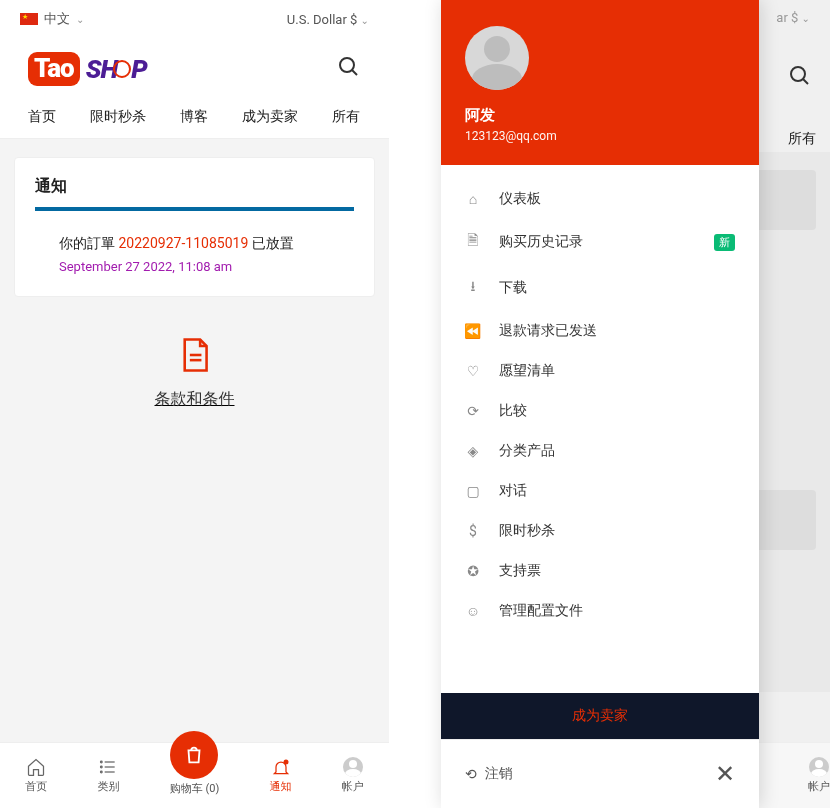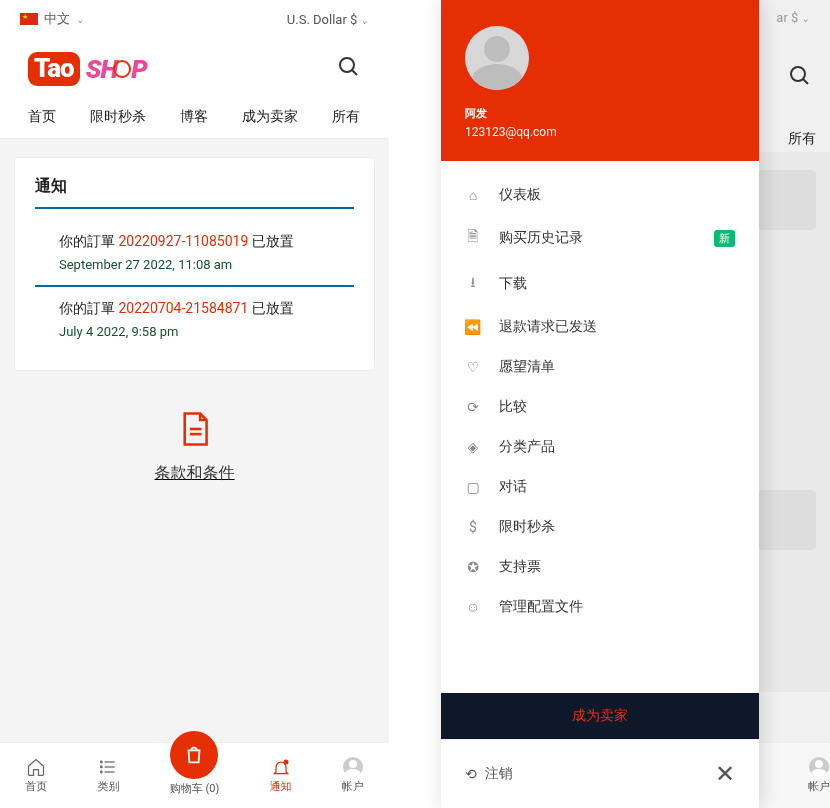--- a/index.html
+++ b/index.html
@@ -7,53 +7,53 @@
 .phone { width:389px; height:808px; position:relative; background:#fff; display:flex; flex-direction:column; }
 .phone.right { margin-left:52px; background:#f0f0f0; }
 .topbar { display:flex; justify-content:space-between; align-items:center; padding:10px 20px; font-size:13px; color:#555; }
 .lang { display:flex; align-items:center; gap:6px; }
 .flag { width:18px; height:12px; background:linear-gradient(to bottom,#de2910 0 100%); position:relative; display:inline-block; }
 .flag::after { content:"★"; position:absolute; color:#ffde00; font-size:7px; left:2px; top:0; }
 .chev { font-size:10px; color:#999; }
 .logorow { display:flex; justify-content:space-between; align-items:center; padding:14px 28px; }
 .logo { font-size:26px; font-weight:900; letter-spacing:-1px; display:flex; align-items:center; }
 .logo .tao { background:#e62e04; color:#fff; padding:1px 6px 3px; border-radius:9px; }
-.logo .shop { color:#ec4899; margin-left:6px; font-style:italic; }
+.logo .shop { color:#4c1d95; margin-left:6px; font-style:italic; }
 .logo .cart { display:inline-block; width:18px; height:18px; border:2px solid #e62e04; border-radius:50%; margin-left:-4px; position:relative; }
 .search-ic svg { width:24px; height:24px; }
 .nav { display:flex; gap:34px; padding:8px 28px 0; border-bottom:1px solid #eee; overflow:hidden; white-space:nowrap; }
 .nav-item { font-size:14px; color:#222; padding-bottom:12px; }
 .body-bg { background:#f4f4f4; flex:1; padding:18px 14px; overflow:hidden; }
 .card { background:#fff; border-radius:4px; border:1px solid #eee; padding:18px 20px; }
 .card h2 { font-size:16px; font-weight:600; color:#222; margin-bottom:10px; }
-.notif { border-top:2px solid #0369a1; padding:13px 0; padding-left:24px; }
+.notif { border-top:4px solid #0369a1; padding:4px 0; padding-left:24px; }
 .notif:first-of-type{padding-top:24px;}
 .notif-line { font-size:14px; color:#222; }
 .notif-line .ord { color:#e62e04; }
-.notif-date { font-size:13px; color:#14532d; margin-top:6px; }
+.notif-date { font-size:13px; color:#a21caf; margin-top:6px; }
 .terms { text-align:center; margin-top:40px;text-decoration:underline; }
 .terms svg { width:32px; height:36px; }
 .terms-label { font-size:16px; color:#333; margin-top:12px; }
 .tabbar { position:absolute; bottom:0; left:0; right:0; height:66px; background:#fff; border-top:1px solid #eee; display:flex; justify-content:space-around; align-items:center; }
 .tab { display:flex; flex-direction:column; align-items:center; gap:2px; font-size:11px; color:#555; }
 .tab.active { color:#e62e04; }
 .tab svg { width:20px; height:20px; }
 .fab { width:48px; height:48px; border-radius:50%; background:#e62e04; display:flex; align-items:center; justify-content:center; margin-top:-24px; }
 .fab svg { width:22px; height:22px; }
 .avatar-ic { width:20px; height:20px; border-radius:50%; background:#ccc; position:relative; overflow:hidden; }
 .avatar-ic::before { content:""; position:absolute; width:8px; height:8px; background:#fff; border-radius:50%; left:6px; top:3px; }
 .avatar-ic::after { content:""; position:absolute; width:16px; height:10px; background:#fff; border-radius:50% 50% 0 0; left:2px; top:12px; }
 .right .topbar { position:absolute; right:0; top:0; z-index:0; color:#999;}
 .right .topbar .lang{visibility:hidden;}
 .drawer { position:absolute; left:0; top:0; width:318px; height:100%; background:#fff; z-index:5; display:flex; flex-direction:column; box-shadow:2px 0 18px rgba(0,0,0,.15); }
 .drawer-head { background:#e62e04; padding:26px 24px 22px; color:#fff; }
 .drawer-head .big-avatar { width:64px; height:64px; border-radius:50%; background:#d8d8d8; position:relative; overflow:hidden; margin-bottom:16px; }
 .big-avatar::before { content:""; position:absolute; width:26px; height:26px; background:#bdbdbd; border-radius:50%; left:19px; top:10px; }
 .big-avatar::after { content:""; position:absolute; width:50px; height:30px; background:#bdbdbd; border-radius:50% 50% 0 0; left:7px; top:38px; }
-.drawer-name { font-size:11px; font-weight:600; }
+.drawer-name { font-size:15px; font-weight:600; }
 .drawer-email { font-size:12px; opacity:.95; margin-top:4px; }
 .drawer-list { flex:1; overflow:auto; padding:14px 0; }
 .d-item { display:flex; align-items:center; gap:18px; padding:11px 24px; font-size:14px; color:#333; }
 .d-item .ic { width:16px; color:#888; display:flex; justify-content:center; }
 .badge { background:#0abb75; color:#fff; font-size:11px; padding:1px 5px; border-radius:3px; margin-left:auto; }
 .seller-btn { background:#0f172a; color:#e62e04; text-align:center; padding:14px; font-size:14px; }
 .drawer-foot { display:flex; align-items:center; justify-content:space-between; padding:20px 24px; border-top:1px solid #eee; }
 .logout { display:flex; align-items:center; gap:8px; font-size:14px; color:#555; }
 .close-x { font-size:24px; color:#555; font-weight:300; }
 
@@ -98,24 +98,20 @@
     <div class="nav-item">所有</div>
   </div>
 
   <div class="body-bg">
     <div class="card">
       <h2>通知</h2>
       <div class="notif">
         <div class="notif-line"><span>你的訂單 </span><span class="ord">20220927-11085019</span><span> 已放置</span></div>
         <div class="notif-date">September 27 2022, 11:08 am</div>
       </div>
-      <div class="notif">
-        <div class="notif-line"><span>你的訂單 </span><span class="ord">20220704-21584871</span><span> 已放置</span></div>
-        <div class="notif-date">July 4 2022, 9:58 pm</div>
-      </div>
     </div>
     <div class="terms">
       <svg viewBox="0 0 24 28" fill="none" stroke="#e62e04" stroke-width="2">
           <path d="M4 2h12l5 5v19H4z"></path>
           <path d="M16 2v5h5"></path>
           <line x1="8" y1="14" x2="17" y2="14"></line>
           <line x1="8" y1="18" x2="17" y2="18"></line>
         </svg>
       <div class="terms-label">条款和条件</div>
     </div>

